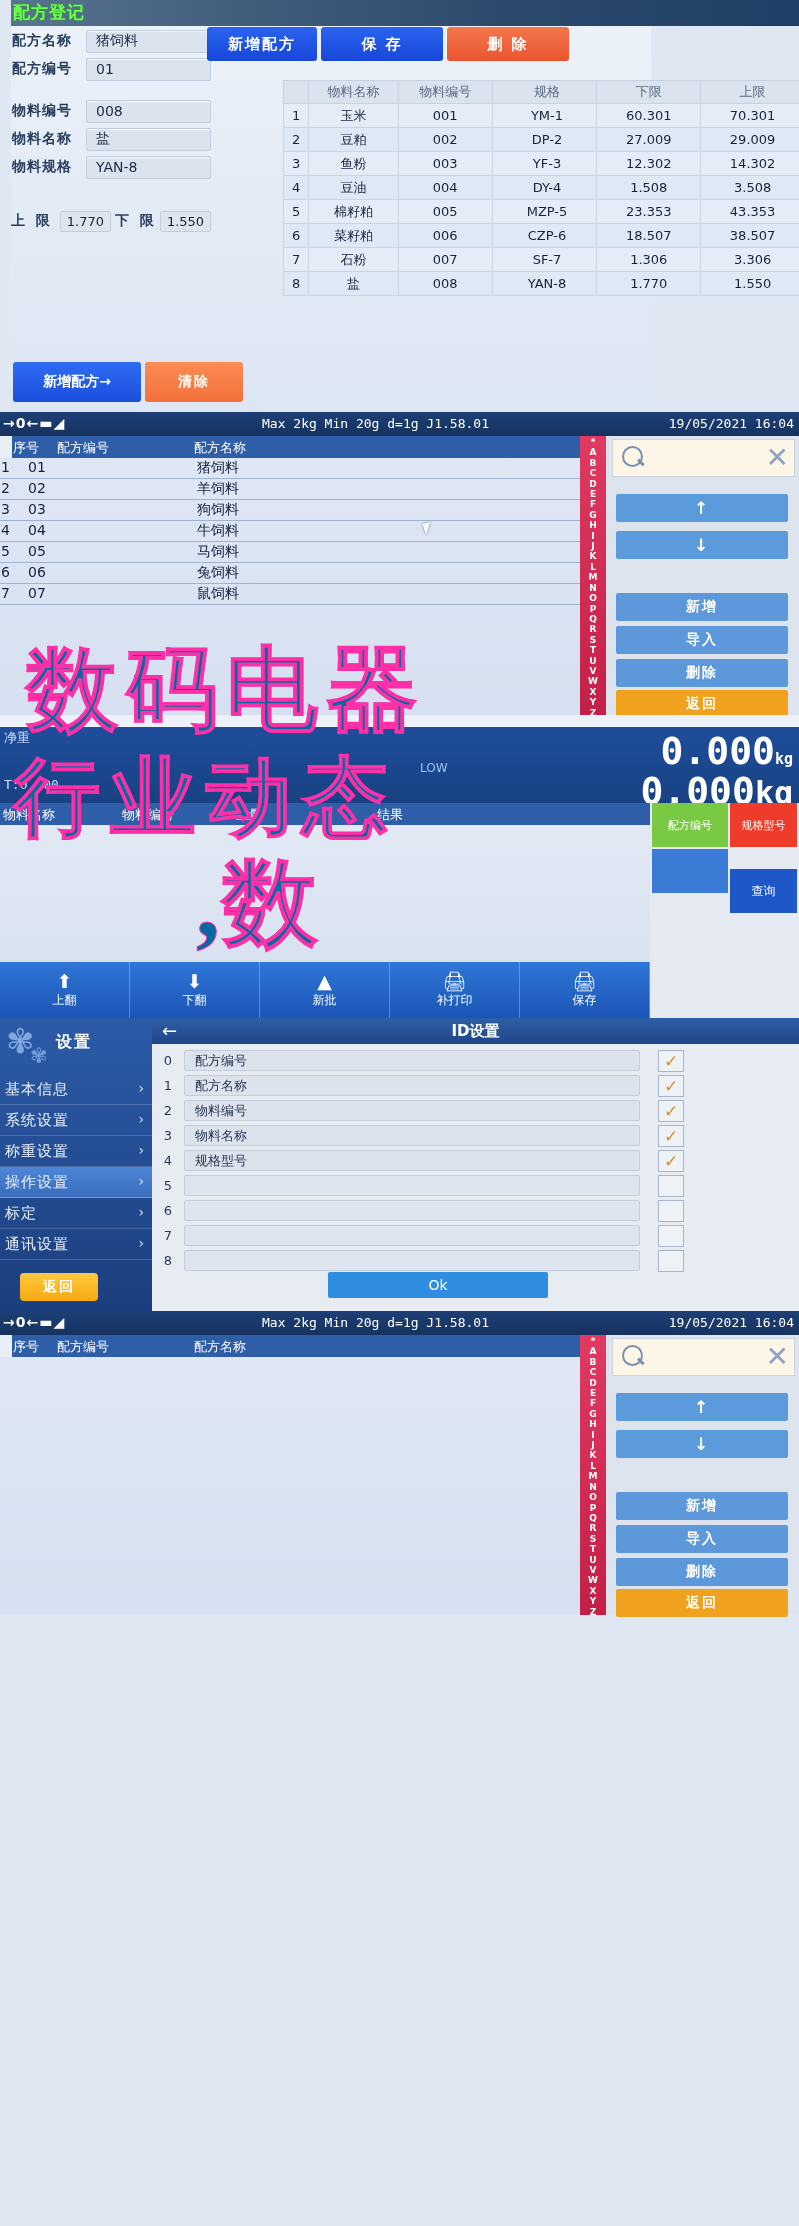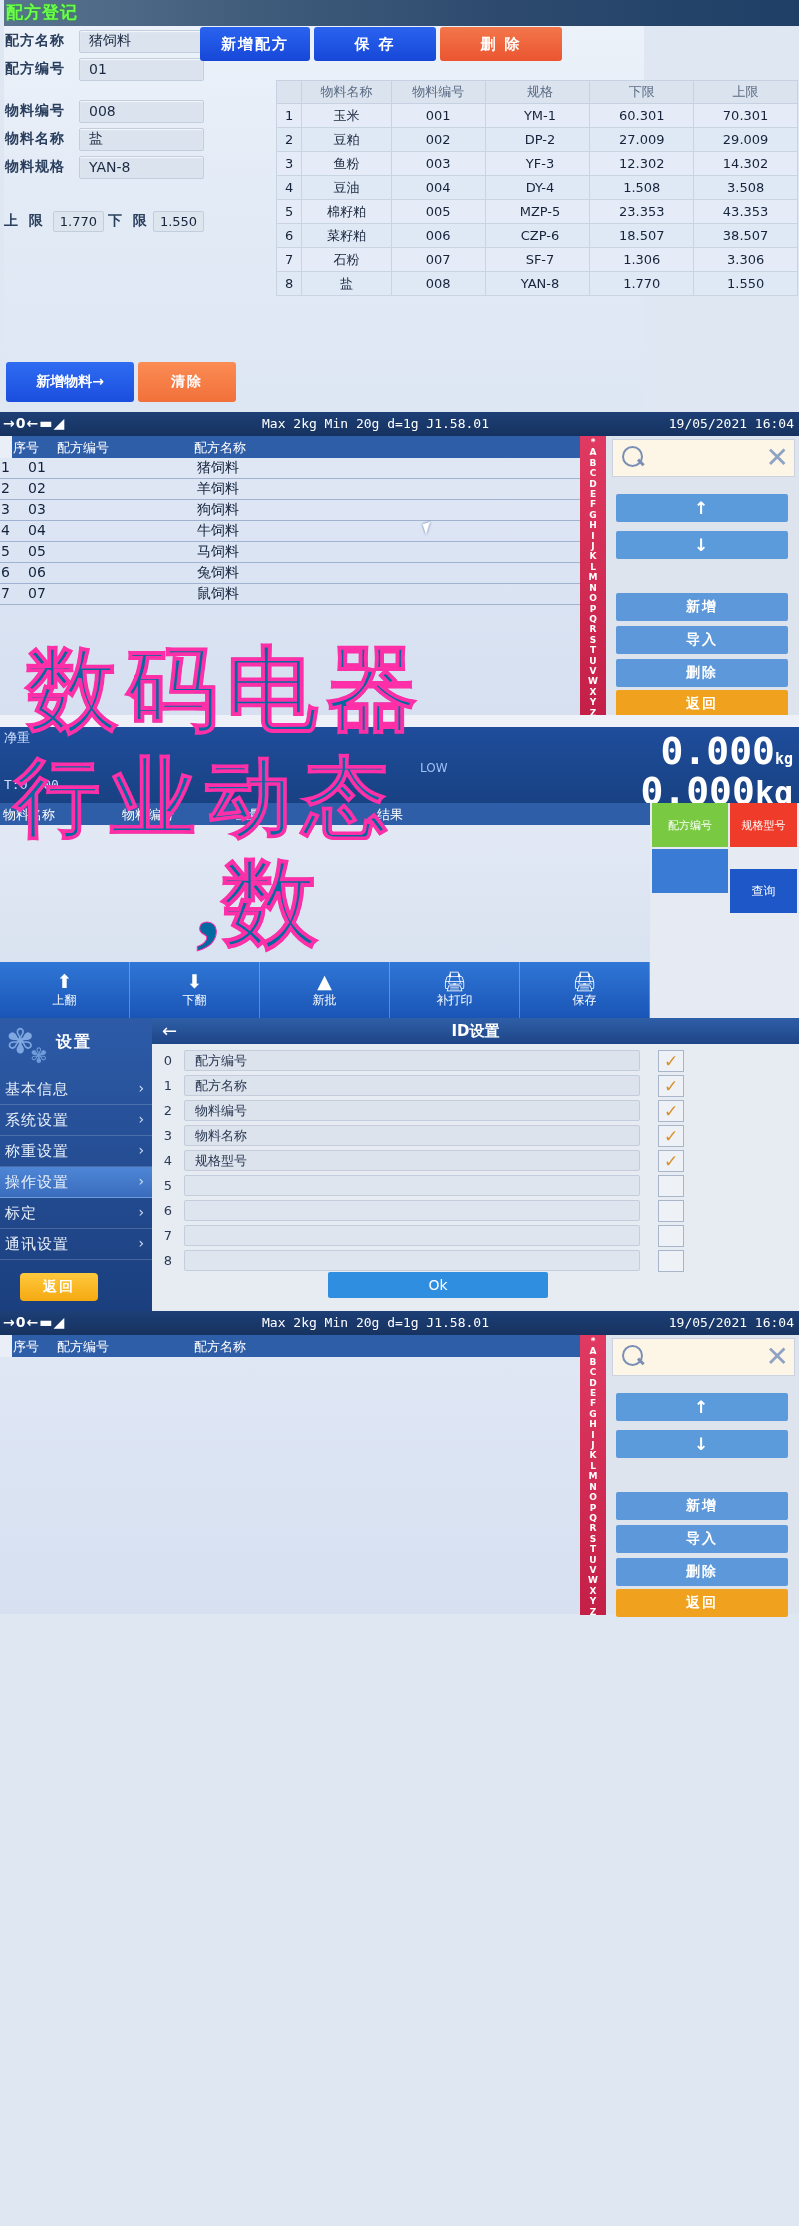--- a/index.html
+++ b/index.html
@@ -1,20 +1,20 @@
 <!DOCTYPE html>
 <html><head>
 <meta charset="utf-8">
 <style>
   html,body{margin:0;padding:0;background:#fff;}
   body{font-family:"DejaVu Sans","Liberation Sans",sans-serif;}
   .page{position:relative;width:799px;height:2226px;overflow:hidden;background:#dfe7f2;}
 
   
-  .p1{position:absolute;left:4px;top:0;width:640px;height:412px;
+  .p1{position:absolute;left:11px;top:0;width:640px;height:412px;
       background:linear-gradient(180deg,#eef3fa 0%,#e3ebf6 45%,#dde6f3 100%);}
   .p1-title{position:absolute;left:0;top:0;width:799px;height:26px;
       background:linear-gradient(90deg,#59748f 0%,#415d7c 30%,#2d4a6e 62%,#1f3f66 100%);}
   .p1-title span{position:absolute;left:2px;top:1px;color:#6dff4a;font-size:17px;font-weight:bold;
       letter-spacing:1px;text-shadow:0 0 2px #2a2;}
   .p1-form{position:absolute;left:0;top:26px;width:200px;}
   .frow{display:flex;align-items:center;height:26px;margin-bottom:2px;}
   .flab{width:74px;color:#2a3f5e;font-size:14px;font-weight:bold;padding-left:1px;letter-spacing:1px;}
   .fval{flex:1;height:21px;background:#dbe3ee;border:1px solid #c2cedd;border-radius:2px;
       display:flex;align-items:center;padding-left:9px;color:#1c2b42;font-size:14px;
@@ -189,21 +189,21 @@
         <div class="lim-lab">上  限</div>
         <div class="lim-val">1.770</div>
         <div class="lim-lab" style="width:48px;padding-left:4px;">下  限</div>
         <div class="lim-val">1.550</div>
       </div>
     </div>
 
     <div class="p1-btn b-new">新增配方</div>
     <div class="p1-btn b-save">保  存</div>
     <div class="p1-btn b-del">删  除</div>
-    <div class="b-addmat">新增物料→</div>
+    <div class="b-addmat">新增配方→</div>
     <div class="b-clear">清除</div>
 
     <table class="p1-table">
       <thead>
           <tr>
         <th class="col-idx"></th>
         <th class="col-nm">物料名称</th>
         <th class="col-no">物料编号</th>
         <th class="col-sp">规格</th>
         <th class="col-lo">下限</th>

